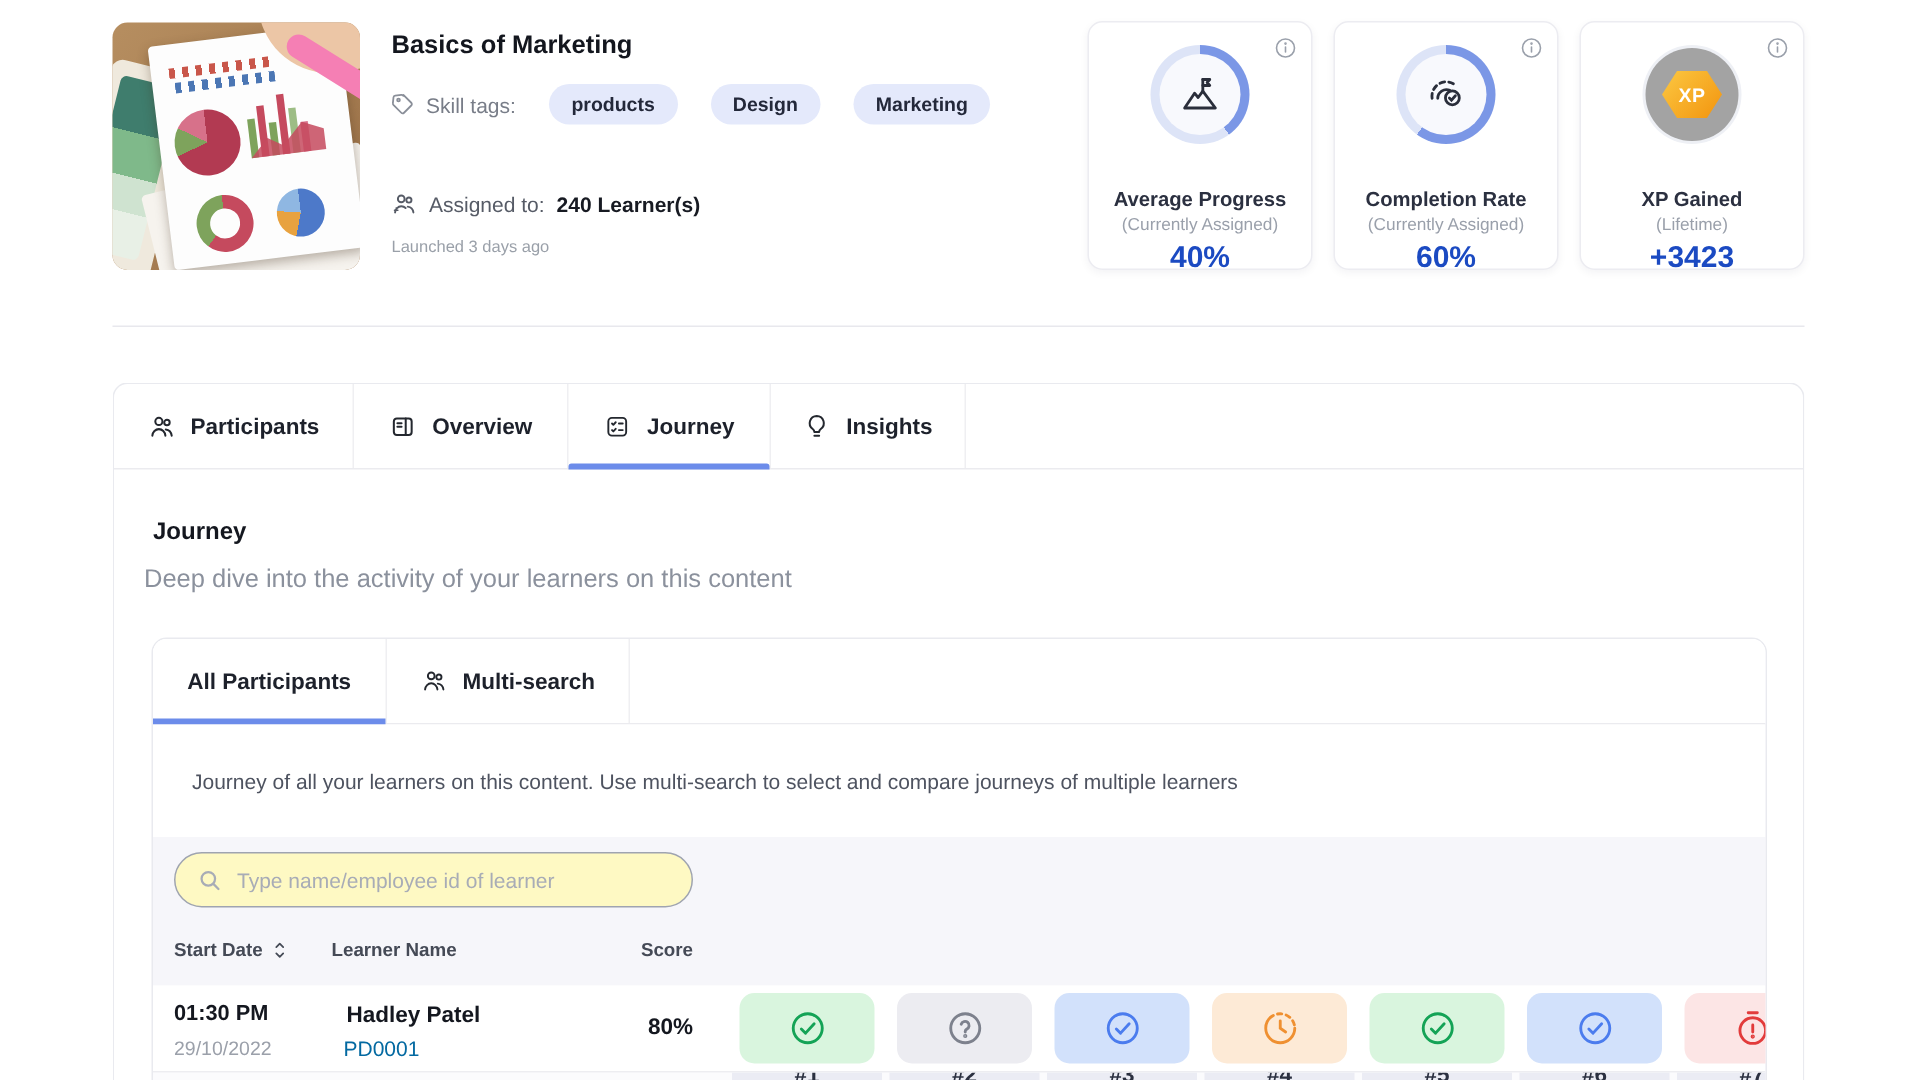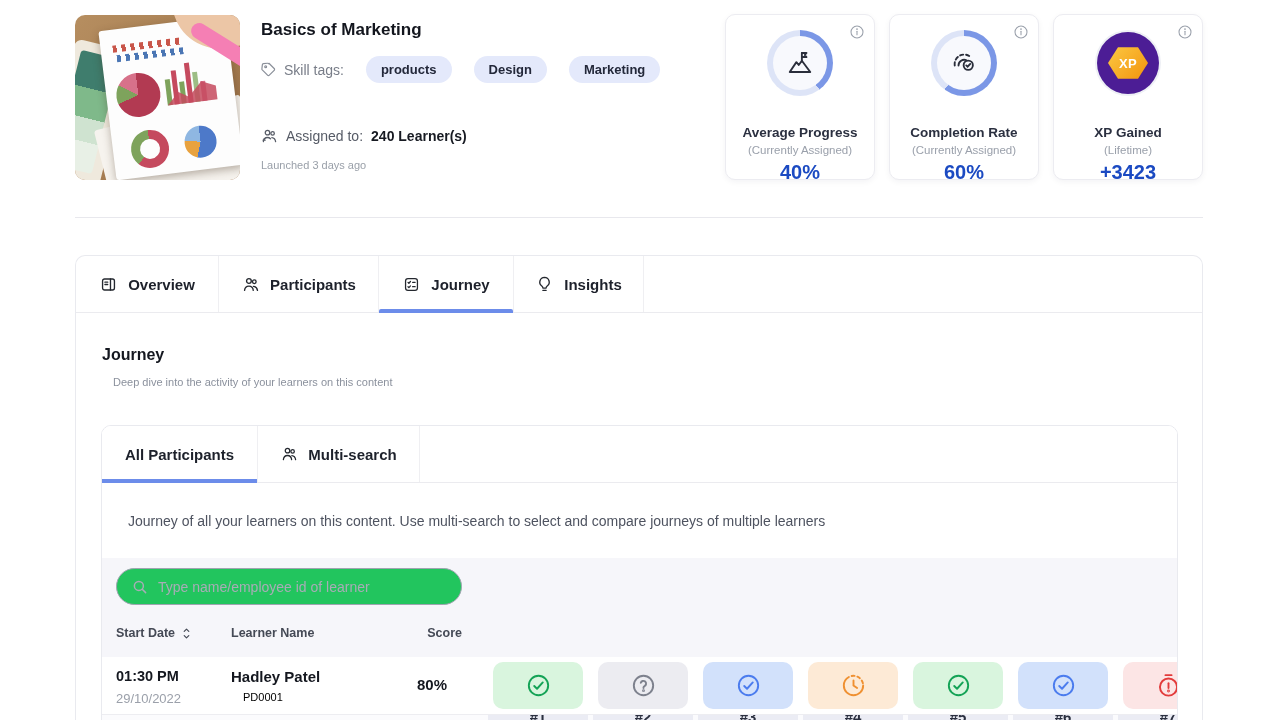--- a/index.html
+++ b/index.html
@@ -55,21 +55,21 @@
   .stats { position:absolute; left:725px; top:14px; display:flex; gap:14px; }
   .stat-card { width:150px; height:166px; background:#fff; border:1px solid #ececf1; border-radius:10px;
     box-shadow:0 2px 6px rgba(23,28,50,.05); position:relative; text-align:center; }
   .info-icon { position:absolute; top:9px; right:9px; width:16px; height:16px; color:#9aa0ab; cursor:pointer; }
   .ring { --p:0; width:66px; height:66px; border-radius:50%; margin:15px auto 0;
     background:conic-gradient(#7b97e6 calc(var(--p)*1%), #dde4f7 0);
     display:flex; align-items:center; justify-content:center; }
   .ring-inner { width:54px; height:54px; border-radius:50%; background:#f8f9fd;
     display:flex; align-items:center; justify-content:center; color:#2a2e3b; }
   .stat-card.plain .ring { background:#eef0f5; }
-  .stat-card.plain .ring-inner { width:62px; height:62px; background:#4c1d95; }
+  .stat-card.plain .ring-inner { width:62px; height:62px; background:#a3a3a3; }
   .stat-title { margin-top:29px; font-size:13.5px; font-weight:700; color:#2b3040; }
   .stat-sub { margin-top:4px; font-size:11.5px; color:#9aa0ab; }
   .stat-value { margin-top:5px; font-size:20px; font-weight:700; color:#1b4ac2; }
   .xp-hex { width:40px; height:34px; background:linear-gradient(135deg,#fcc943,#f2930d);
     clip-path:polygon(25% 4%,75% 4%,100% 50%,75% 96%,25% 96%,0 50%);
     display:flex; align-items:center; justify-content:center; }
   .xp-hex span { color:#fff; font-weight:800; font-size:13px; letter-spacing:.3px; }
 
   .divider { position:absolute; left:75px; top:217px; width:1128px; height:1px; background:#e8e8ed; }
 
@@ -79,60 +79,60 @@
   .tabstrip { height:57px; display:flex; border-bottom:1px solid #ebebef; }
   .tab { display:flex; align-items:center; justify-content:center; gap:10px;
     border-right:1px solid #efeff2; font-size:15px; font-weight:600; color:#1d212b;
     position:relative; cursor:pointer; }
   .tab svg, .subtab svg { color:#24282f; }
   .tab.w1{width:143px} .tab.w2{width:160px} .tab.w3{width:135px} .tab.w4{width:130px}
   .tab.active::after { content:""; position:absolute; left:0; right:0; bottom:-1px; height:4px;
     background:#6c8cea; border-radius:2px 2px 0 0; }
 
   .section-heading { position:absolute; left:26px; top:90px; font-size:16px; font-weight:700; color:#14171f; }
-  .section-sub { position:absolute; left:37px; top:120px; font-size:11px; color:#8b919d; }
+  .section-sub { position:absolute; left:20px; top:120px; font-size:17px; color:#8b919d; }
 
   
   .inner-card { position:absolute; left:25px; top:169px; width:1077px; height:297px;
     background:#fbfbfd; border:1px solid #e9eaef; border-radius:10px 10px 0 0; overflow:hidden; }
   .substrip { height:57px; display:flex; border-bottom:1px solid #ebebef; background:#fff; }
   .subtab { display:flex; align-items:center; justify-content:center; gap:10px;
     border-right:1px solid #efeff2; font-size:15px; font-weight:600; color:#1d212b;
     position:relative; cursor:pointer; background:#fff; }
   .subtab.w1{width:156px} .subtab.w2{width:162px}
   .subtab.active::after { content:""; position:absolute; left:0; right:0; bottom:-1px; height:4px;
     background:#6c8cea; }
   .substrip-fill { flex:1; background:#fff; }
   .journey-desc { position:absolute; left:26px; top:87px; font-size:14px; color:#4e5360; }
   .desc-band { position:absolute; left:0; top:57px; right:0; height:75px; background:#fff; }
 
   
   .head-band { position:absolute; left:0; top:132px; right:0; height:99px; background:#f6f6fa; }
-  .search-box { position:absolute; left:14px; top:10px; width:346px; height:37px; background:#22c55e;
+  .search-box { position:absolute; left:14px; top:10px; width:346px; height:37px; background:#fef9c3;
     border:1.5px solid #9fa4b0; border-radius:19px; display:flex; align-items:center; gap:9px; padding:0 14px; }
   .search-box input { border:none; outline:none; flex:1; font-size:14px; color:#3c414d;
     font-family:"Liberation Sans",sans-serif; background:transparent; }
   .search-box input::placeholder { color:#a8acb6; }
   .colhead { position:absolute; top:68px; font-size:12.5px; font-weight:600; color:#454a56;
     display:flex; align-items:center; gap:6px; }
-  .ch-start { left:14px; } .ch-name { left:129px; }
+  .ch-start { left:14px; } .ch-name { left:119px; }
   .ch-score { left:300px; width:60px; justify-content:flex-end; }
 
   .steps-row { position:absolute; left:386px; top:141px; display:flex; gap:5px; }
   .step-col { width:100px; height:80px; background:#ebecf4; border-radius:8px; text-align:center; flex:none; }
   .step-num { margin-top:9px; font-size:15px; font-weight:600; color:#2b3040; }
 
   
   .learner-row { position:absolute; left:0; top:231px; right:0; height:58px; background:#fff;
     border-bottom:1px solid #ededf1; cursor:pointer; }
   .lr-time { position:absolute; left:14px; top:11px; font-size:14.5px; font-weight:700; color:#14171f; }
   .lr-date { position:absolute; left:14px; top:34px; font-size:13px; color:#9ba0aa; }
   .lr-name { position:absolute; left:129px; top:11px; font-size:15px; font-weight:600; color:#14171f; }
-  .lr-id   { position:absolute; left:141px; top:34px; font-size:11px; color:#000000; }
-  .lr-score{ position:absolute; left:300px; top:19px; width:60px; text-align:center;
+  .lr-id   { position:absolute; left:127px; top:34px; font-size:14px; color:#0369a1; }
+  .lr-score{ position:absolute; left:300px; top:19px; width:60px; text-align:right;
     font-size:15px; font-weight:700; color:#14171f; }
   .status-row { position:absolute; left:386px; top:5px; display:flex; gap:5px; }
   .cellw { width:100px; display:flex; justify-content:center; flex:none; }
   .status-cell { width:90px; height:47px; border-radius:10px; display:flex; align-items:center;
     justify-content:center; cursor:pointer; }
   .st-passed        { background:#d9f5de; color:#14a356; }
   .st-not-attempted { background:#ececf1; color:#7d818d; }
   .st-completed     { background:#d2e1fb; color:#4b7cee; }
   .st-in-progress   { background:#fdead6; color:#ef9031; }
   .st-overdue       { background:#fce5e5; color:#e23b3b; }
@@ -253,36 +253,36 @@
       <div class="stat-title">XP Gained</div>
       <div class="stat-sub">(Lifetime)</div>
       <div class="stat-value">+3423</div>
     </div>
   </div>
 
   <div class="divider"></div>
 
   <div class="main-card">
     <div class="tabstrip">
-      <div class="tab w1">
-        <svg width="19" height="19" viewBox="0 0 24 24" fill="none" stroke="currentColor" stroke-width="1.7" stroke-linecap="round">
-          <rect x="4.5" y="5" width="15" height="14" rx="2.5"></rect>
-            <path d="M14.5 5v14"></path>
-            <path d="M7.5 9h3.5M7.5 12h3.5"></path>
-        </svg>
-        <span>Overview</span>
-      </div>
       <div class="tab w2">
         <svg width="19" height="19" viewBox="0 0 24 24" fill="none" stroke="currentColor" stroke-width="1.7" stroke-linecap="round">
           <circle cx="10" cy="7.5" r="3"></circle>
             <path d="M4.5 19.5c.3-3 2.6-5.5 5.5-5.5s5.2 2.5 5.5 5.5"></path>
           <circle cx="16.8" cy="8.5" r="2.3"></circle>
             <path d="M15.8 14.3c2.6.3 4.6 2.4 5 5.2"></path>
         </svg>
         <span>Participants</span>
+      </div>
+      <div class="tab w1">
+        <svg width="19" height="19" viewBox="0 0 24 24" fill="none" stroke="currentColor" stroke-width="1.7" stroke-linecap="round">
+          <rect x="4.5" y="5" width="15" height="14" rx="2.5"></rect>
+            <path d="M14.5 5v14"></path>
+            <path d="M7.5 9h3.5M7.5 12h3.5"></path>
+        </svg>
+        <span>Overview</span>
       </div>
       <div class="tab w3 active">
         <svg width="19" height="19" viewBox="0 0 24 24" fill="none" stroke="currentColor" stroke-width="1.6" stroke-linecap="round" stroke-linejoin="round">
           <rect x="4.5" y="4.5" width="15" height="15" rx="3"></rect>
           <path d="M7.6 9.3l1.1 1.1 2-2.2"></path>
             <path d="M13.4 9.3h3.2"></path>
           <path d="M7.6 14.8l1.1 1.1 2-2.2"></path>
             <path d="M13.4 14.8h3.2"></path>
         </svg>
         <span>Journey</span>

